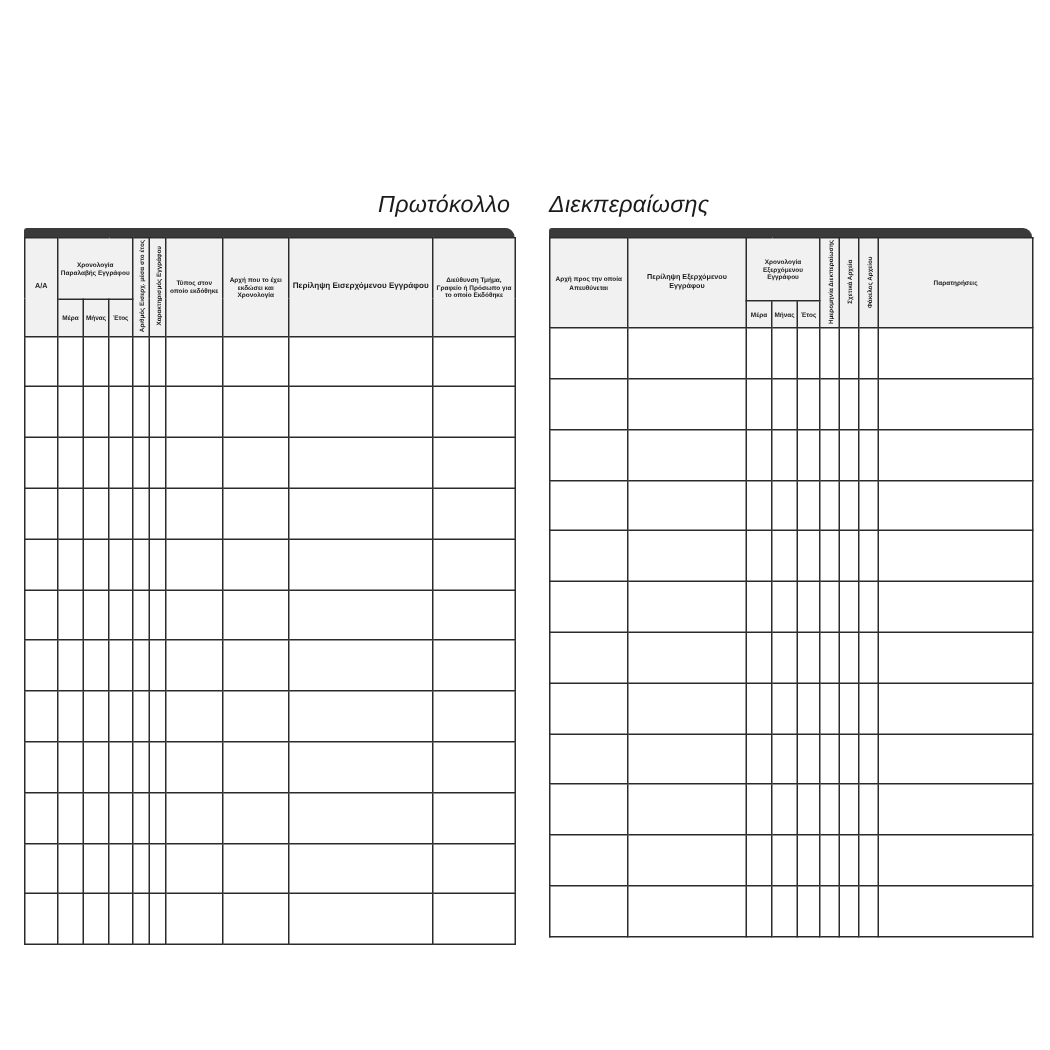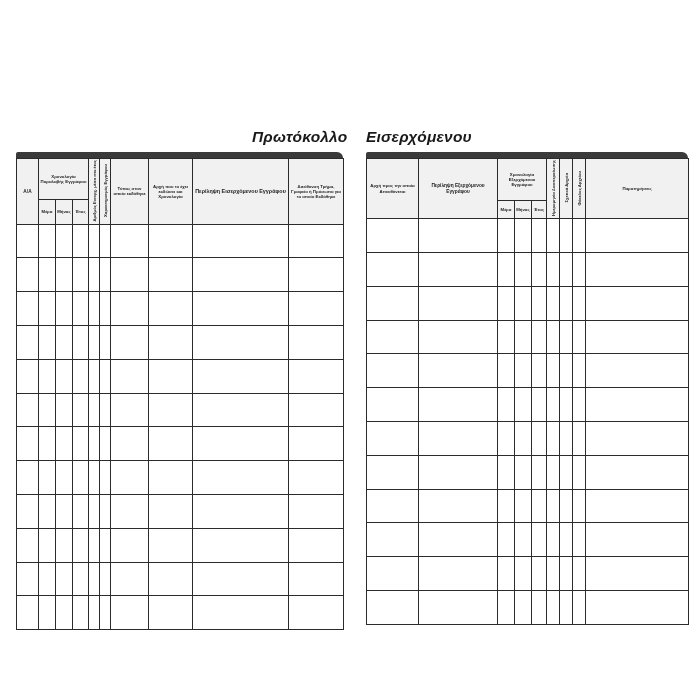--- a/index.html
+++ b/index.html
@@ -18,21 +18,21 @@
   #page {
     position: relative;
     width: 700px;
     height: 700px;
   }
 
   
   .title {
     position: absolute;
     font-style: italic;
-    font-weight: bold;
+    font-weight: normal;
     font-size: 15.5px;
     letter-spacing: 0.2px;
     color: #1a1a1a;
     white-space: nowrap;
   }
   #title-left  { left: 252px; top: 128px; }
   #title-right { left: 366px; top: 128px; }
 
   
   .sheet {
@@ -112,21 +112,21 @@
   
   #grid-left  { left: 16px;  top: 158px; width: 327px; }
   #grid-right { left: 366px; top: 158px; width: 322px; }
 </style>
 </head>
 <body>
 
 <div id="page">
 
   <div class="title" id="title-left">Πρωτόκολλο</div>
-  <div class="title" id="title-right">Εισερχόμενου</div>
+  <div class="title" id="title-right">Διεκπεραίωσης</div>
 
   <div class="sheet" id="sheet-left">
     <div class="spine curved"></div>
     <div class="corner-tab">ΑΡΙΘ. ΕΝΤΥΠΟΥ</div>
   </div>
 
   <div class="sheet" id="sheet-right">
     <div class="spine curved"></div>
     <div class="corner-tab">ΑΡΙΘ. ΕΝΤΥΠΟΥ</div>
   </div>

